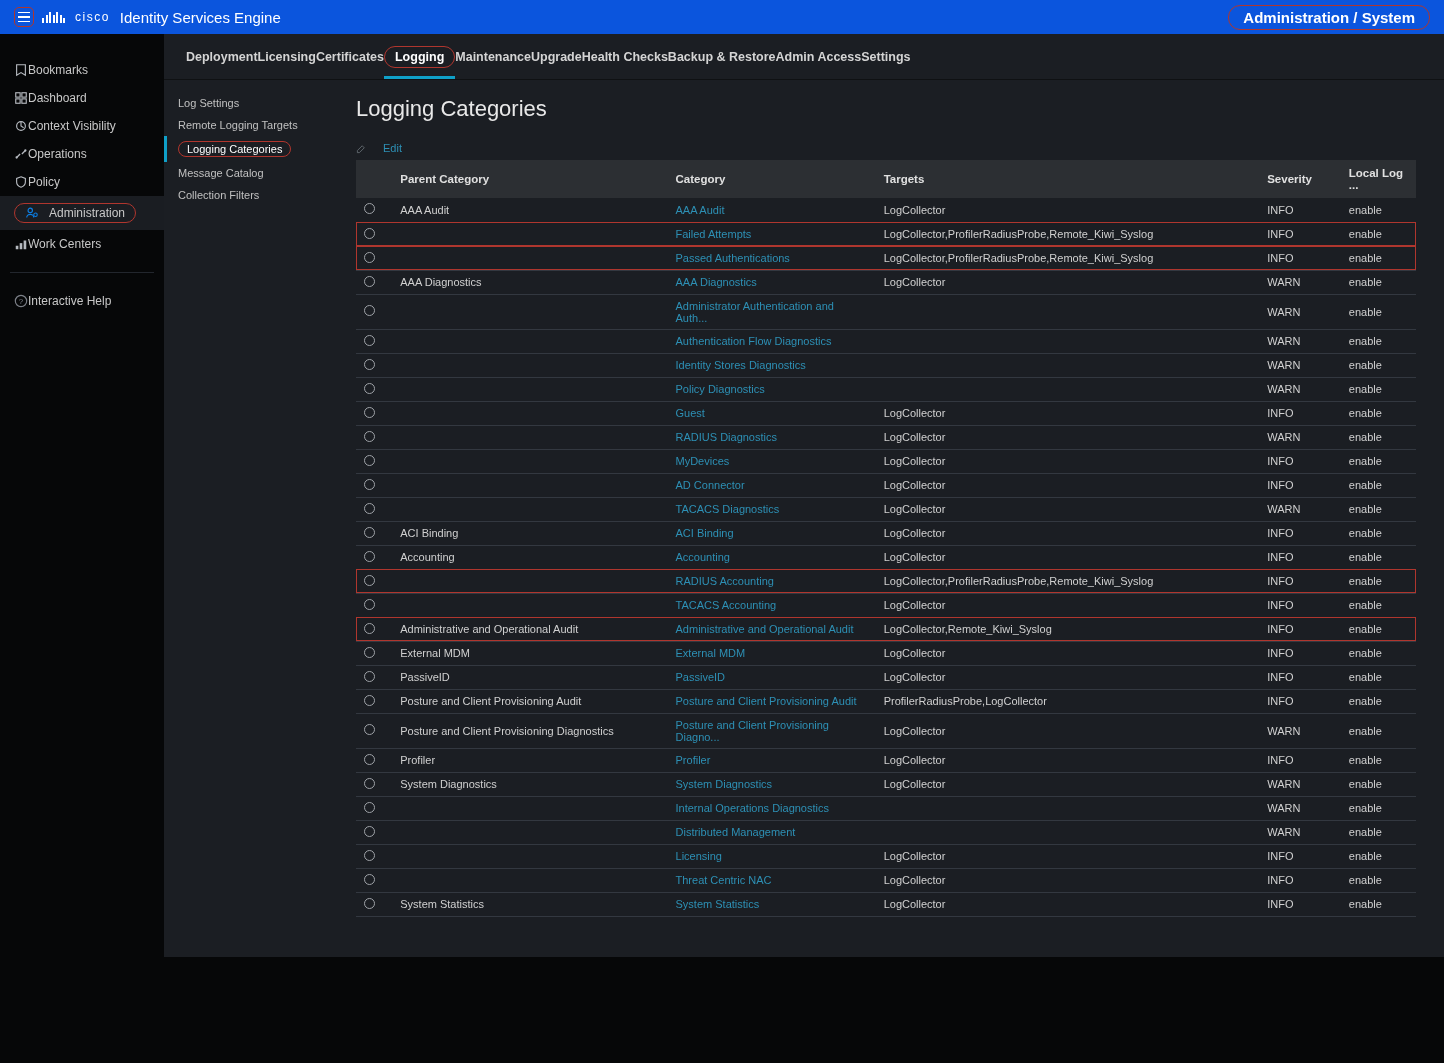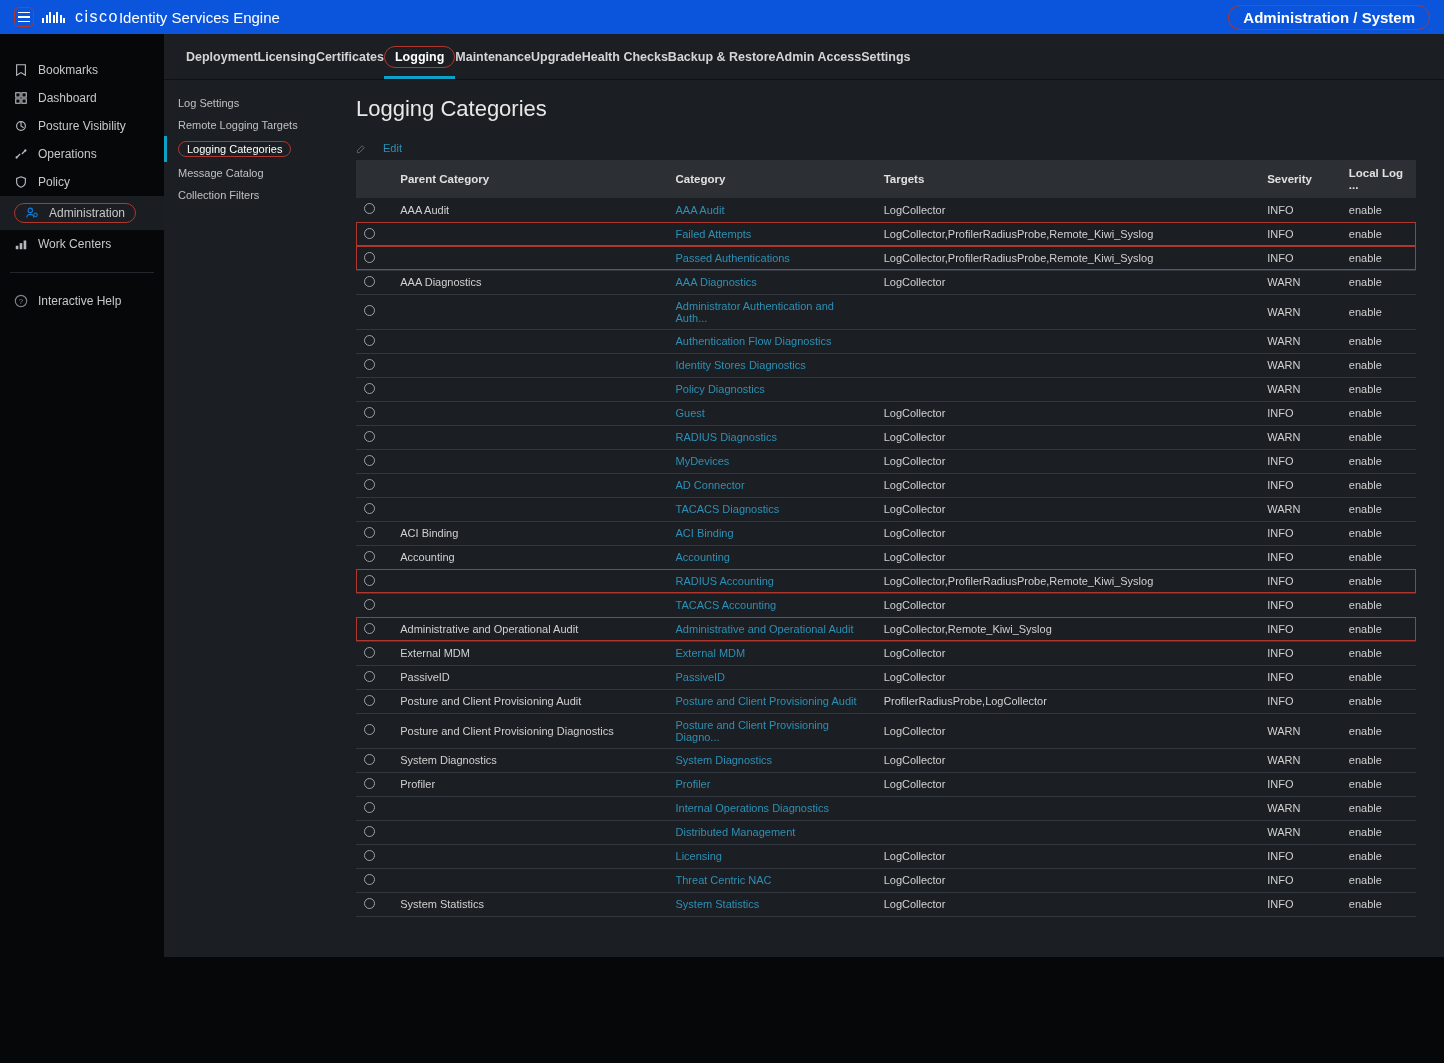--- a/index.html
+++ b/index.html
@@ -9,21 +9,21 @@
   .hamb{width:20px;height:20px;border:1.5px solid #b0362e;border-radius:5px;display:flex;flex-direction:column;justify-content:center;gap:3px;padding:0 3px;margin-right:8px}
   .hamb span{height:1.5px;background:#fff}
   .cisco{display:flex;align-items:flex-end;gap:4px;margin-right:10px}
   .bars{display:flex;gap:1.5px;align-items:flex-end}
   .bars i{width:2px;background:#fff}
   .ttl{font-size:15px}
   .bc{margin-left:auto;font-size:15px;font-weight:600;border:1.5px solid #b0362e;border-radius:12px;padding:3px 14px}
   
   .wrap{display:flex}
   .lnav{width:164px;background:#060708;padding-top:22px}
-  .lnav-item{display:flex;align-items:center;gap:10px;padding:7px 10px 7px 14px;color:#c8c8c8;cursor:pointer;font-size:12px}
+  .lnav-item{display:flex;align-items:center;gap:0;padding:7px 10px 7px 14px;color:#c8c8c8;cursor:pointer;font-size:12px}
   .lnav-item.act{background:#1a1d22}
   .ic{width:14px;height:14px;position:relative;flex:none}
   .sep{height:1px;background:#22262d;margin:14px 10px}
   
   .main{flex:1;background:#1b1e23}
   .tabs{display:flex;padding:0 22px;height:46px;align-items:center;background:#1b1e23;border-bottom:1px solid #0f1113}
   .tab{color:#d4d4d4;font-size:12.5px;font-weight:600;cursor:pointer;padding:14px 0}
   .tab.act{color:#fff;position:relative}
   .tab.act::after{content:"";position:absolute;left:0;right:0;bottom:-1px;height:3px;background:#0fa0c8}
   .tab-ring{border:1.5px solid #b0362e;border-radius:12px;padding:3px 10px}
@@ -66,21 +66,21 @@
     <div class="bars">
         <i style="height:5px"></i>
         <i style="height:8px"></i>
         <i style="height:11px"></i>
         <i style="height:8px"></i>
         <i style="height:11px"></i>
         <i style="height:8px"></i>
         <i style="height:5px"></i>
       </div>
   </div>
-  <div style="font-size:16px;letter-spacing:1.5px">cisco</div>
+  <div style="font-size:12px;margin-right:10px;letter-spacing:1.5px">cisco</div>
   <div class="ttl">Identity Services Engine</div>
   <div class="bc">Administration / System</div>
 </div>
 
 <div class="wrap">
 
   <div class="lnav" id="lnav">
     <div class="lnav-item">
         <span class="ic"><svg viewBox="0 0 16 16">
             <path d="M3 2v12l5-3 5 3V2z" fill="none" stroke="#b6bac0" stroke-width="1.3"></path>
@@ -94,21 +94,21 @@
             <rect x="2" y="9" width="5" height="5" fill="none" stroke="#b6bac0" stroke-width="1.3"></rect>
             <rect x="9" y="9" width="5" height="5" fill="none" stroke="#b6bac0" stroke-width="1.3"></rect>
           </svg></span>
         <span>Dashboard</span>
       </div>
       <div class="lnav-item">
         <span class="ic"><svg viewBox="0 0 16 16">
             <circle cx="8" cy="8" r="5" fill="none" stroke="#b6bac0" stroke-width="1.3"></circle>
             <path d="M8 3v5l3 2" stroke="#b6bac0" stroke-width="1.3" fill="none"></path>
           </svg></span>
-        <span>Posture Visibility</span>
+        <span>Context Visibility</span>
       </div>
       <div class="lnav-item">
         <span class="ic"><svg viewBox="0 0 16 16">
             <path d="M3 12l4-4M13 4l-4 4" stroke="#b6bac0" stroke-width="1.5"></path>
             <circle cx="3" cy="12" r="1.3" fill="#b6bac0"></circle>
             <circle cx="13" cy="4" r="1.3" fill="#b6bac0"></circle>
           </svg></span>
         <span>Operations</span>
       </div>
       <div class="lnav-item">
@@ -361,32 +361,32 @@
               <tr>
                 <td><span class="radio"></span></td>
                 <td>Posture and Client Provisioning Diagnostics</td>
                 <td><span class="lnk">Posture and Client Provisioning Diagno...</span></td>
                 <td>LogCollector</td>
                 <td>WARN</td>
                 <td>enable</td>
               </tr>
               <tr>
                 <td><span class="radio"></span></td>
+                <td>Profiler</td>
+                <td><span class="lnk">Profiler</span></td>
+                <td>LogCollector</td>
+                <td>INFO</td>
+                <td>enable</td>
+              </tr>
+              <tr>
+                <td><span class="radio"></span></td>
                 <td>System Diagnostics</td>
                 <td><span class="lnk">System Diagnostics</span></td>
                 <td>LogCollector</td>
                 <td>WARN</td>
-                <td>enable</td>
-              </tr>
-              <tr>
-                <td><span class="radio"></span></td>
-                <td>Profiler</td>
-                <td><span class="lnk">Profiler</span></td>
-                <td>LogCollector</td>
-                <td>INFO</td>
                 <td>enable</td>
               </tr>
               <tr>
                 <td><span class="radio"></span></td>
                 <td></td>
                 <td><span class="lnk">Internal Operations Diagnostics</span></td>
                 <td></td>
                 <td>WARN</td>
                 <td>enable</td>
               </tr>

